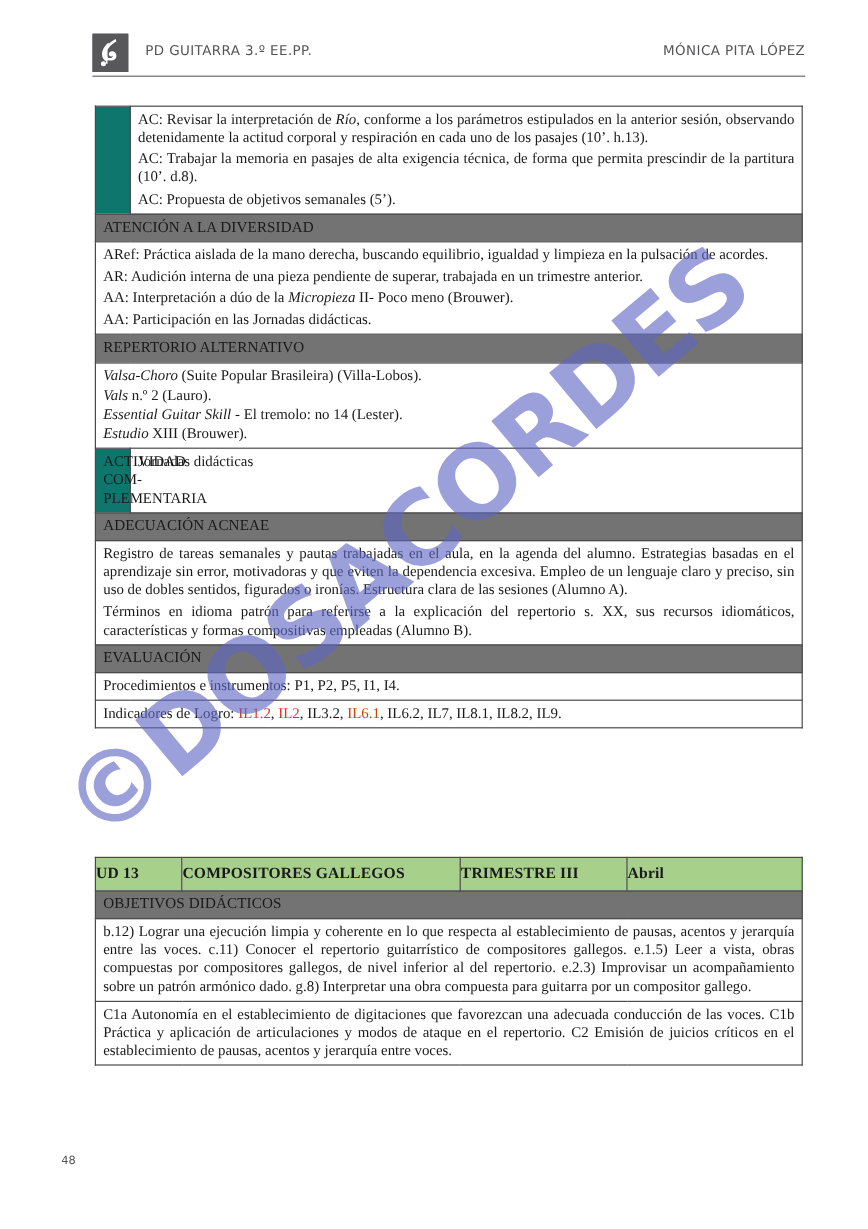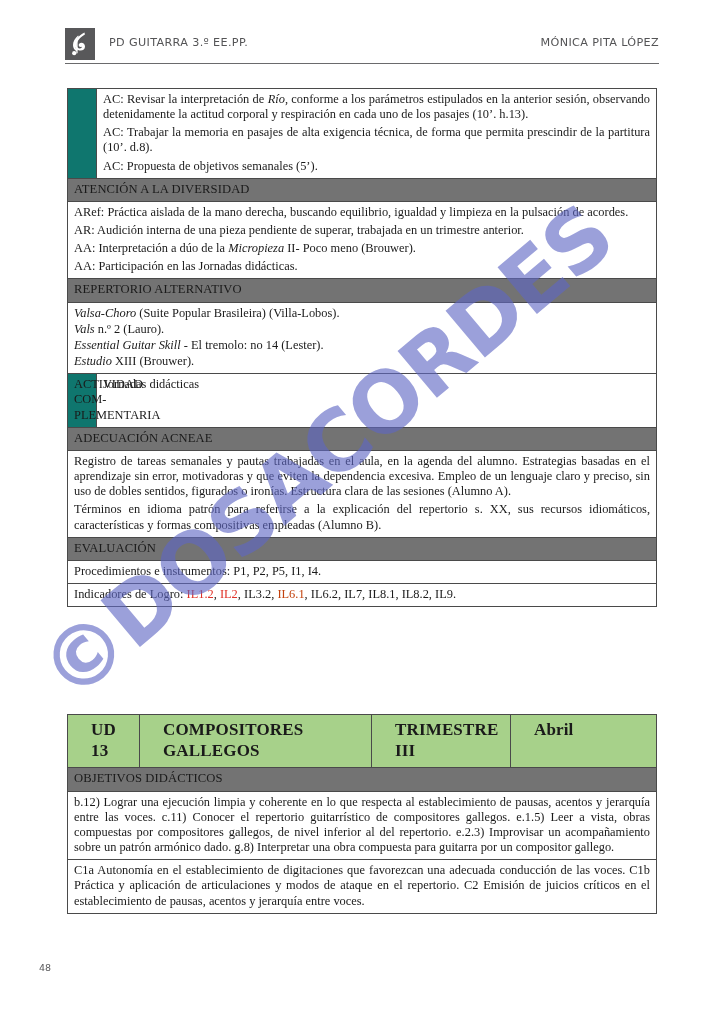--- a/index.html
+++ b/index.html
@@ -14,20 +14,21 @@
     overflow: hidden;
     font-family: "Liberation Serif", "DejaVu Serif", serif;
     color: #1a1a1a;
   }
 
   .page {
     position: absolute;
     inset: 0;
     width: 652px;
     height: 1024px;
+    margin-left: 12px;
   }
 
   
   .doc-header {
     position: absolute;
     left: 65px;
     top: 26px;
     width: 594px;
     height: 42px;
   }
@@ -88,22 +89,22 @@
     font-size: 12.6px;
     letter-spacing: 0.1px;
     padding: 3px 7px 4px 7px;
   }
   .green-cell {
     background: #0f766e;
   }
   .ud-head td {
     background: #a7d18a;
     font-weight: bold;
-    font-size: 17px;
-    padding: 5px 7px 6px 23px;
+    font-size: 13px;
+    padding: 5px 7px 6px 0;
     letter-spacing: 0.15px;
   }
   .body-cell p {
     margin: 0 0 3px 0;
     text-align: justify;
     hyphens: auto;
   }
   .body-cell p:last-child { margin-bottom: 0; }
   .body-cell.single p { margin-bottom: 0; }
   .tight p { margin: 0 0 1px 0; text-align: left; }

